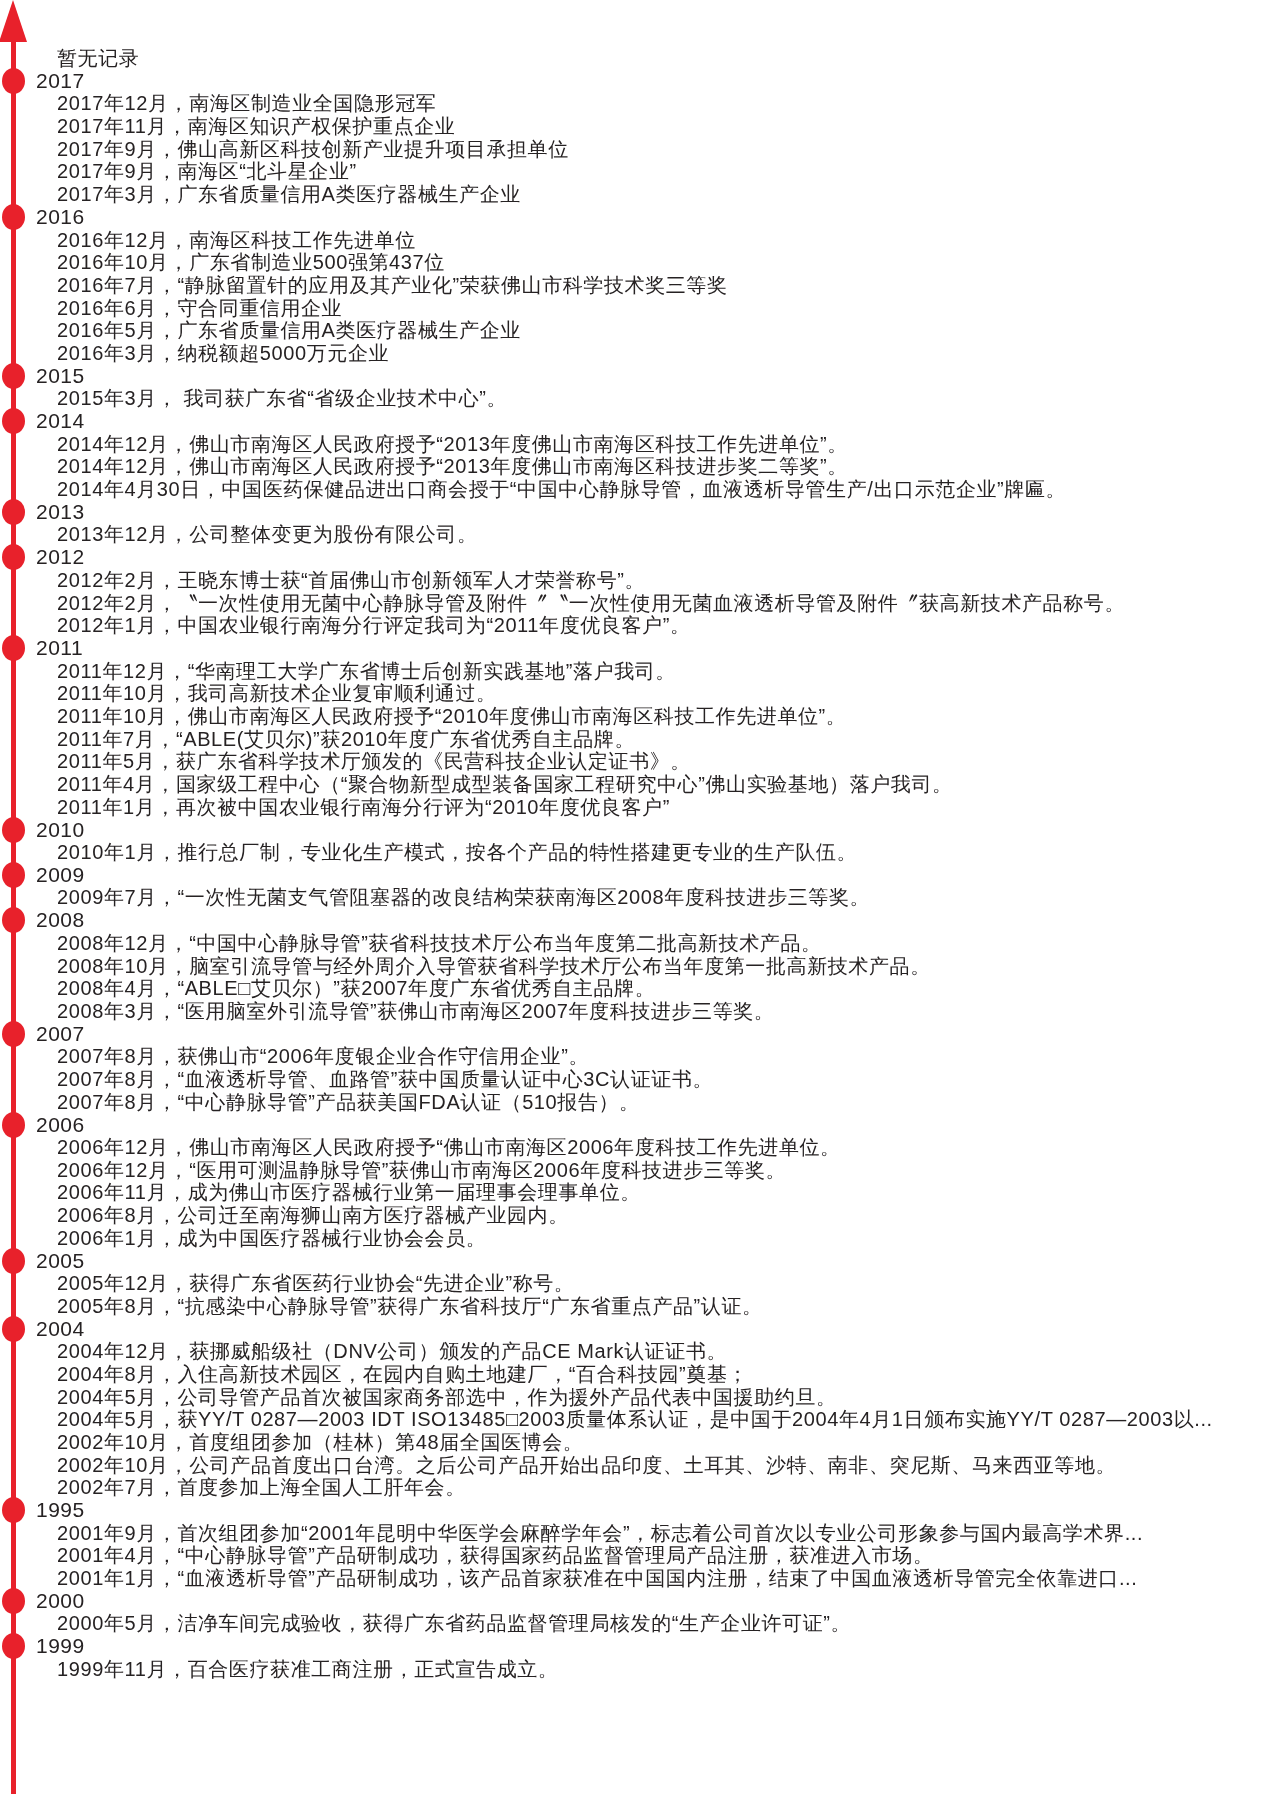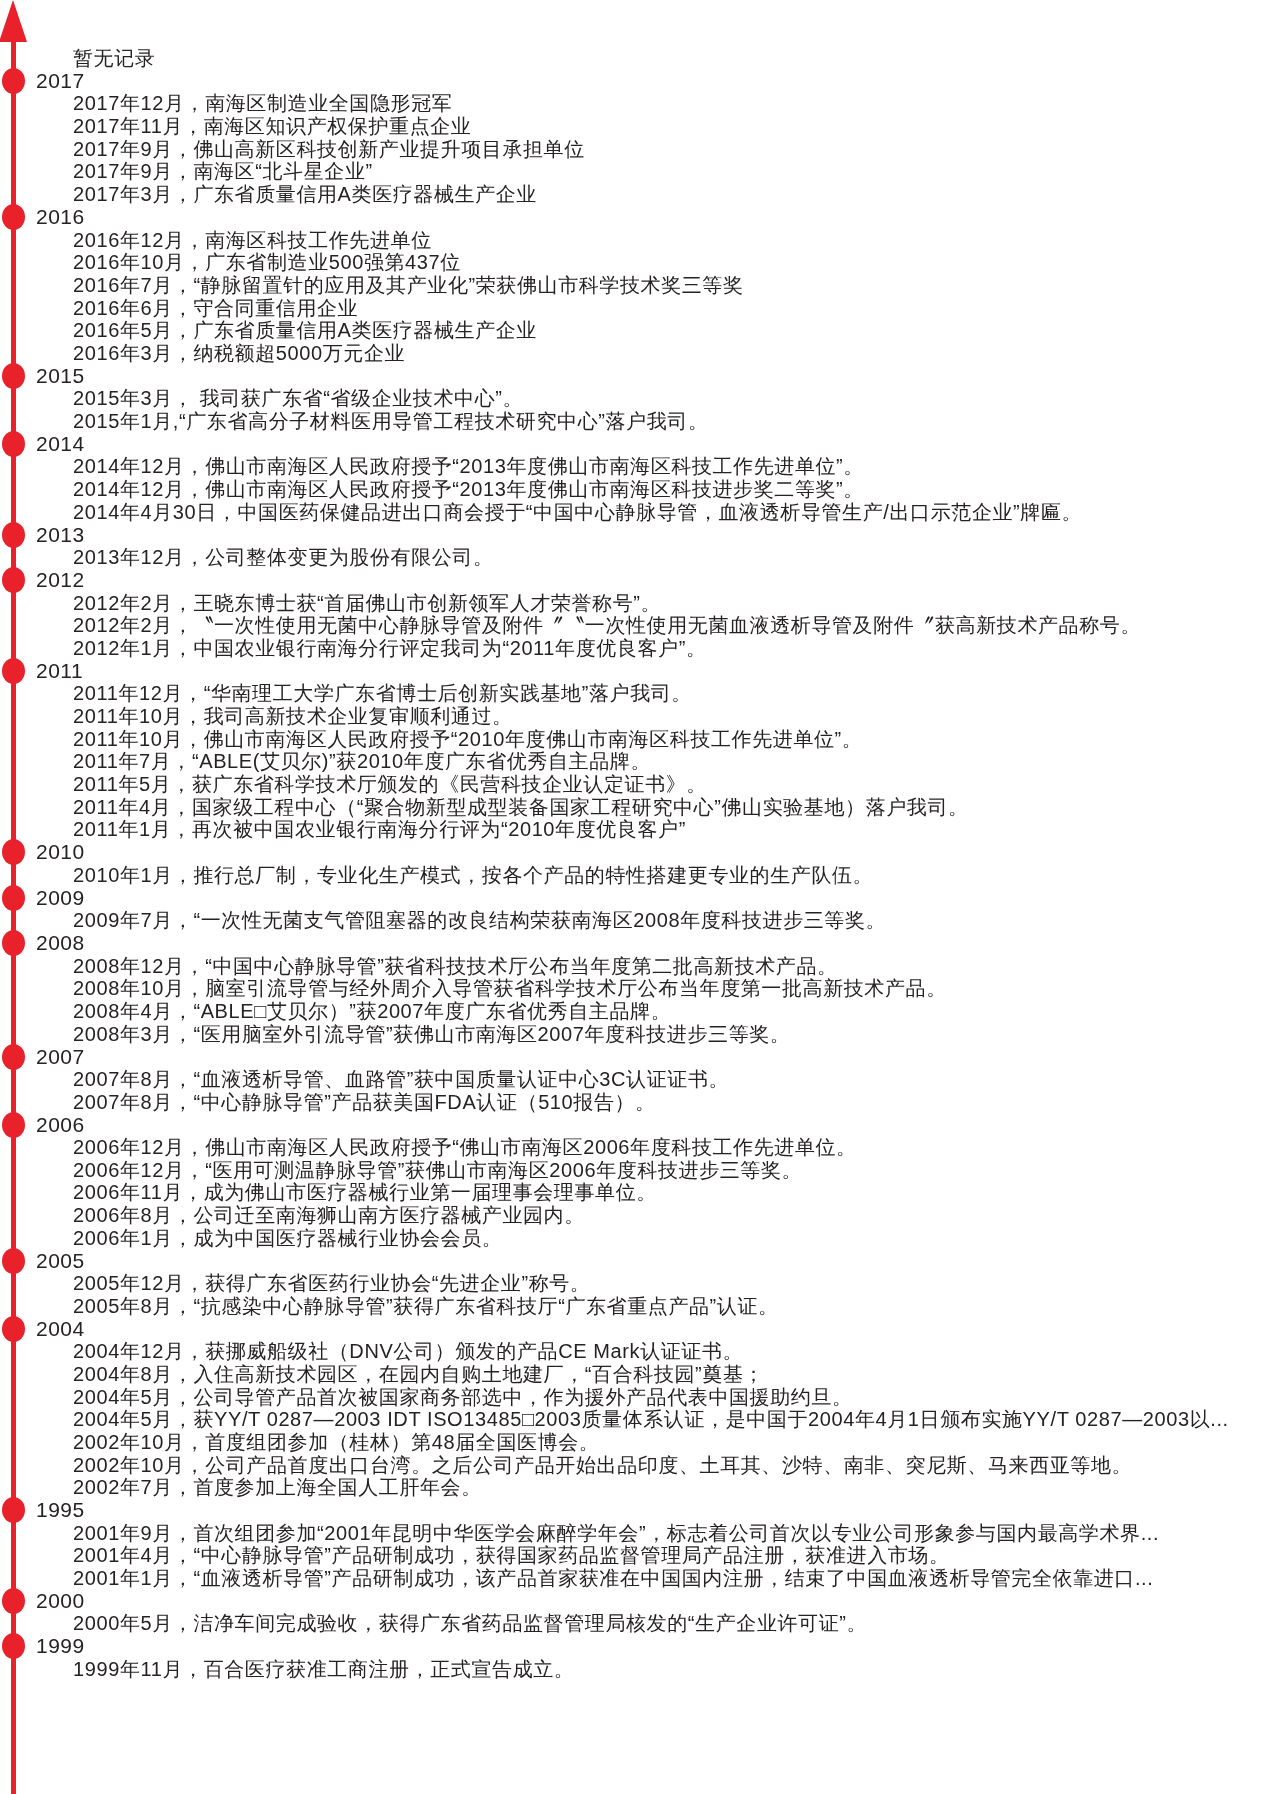--- a/index.html
+++ b/index.html
@@ -30,21 +30,21 @@
     width:23px;height:26px;border-radius:50%;
     background:var(--red,#e8212b);
   }
   .year-label{
     position:absolute;left:36px;top:50%;transform:translateY(-50%);
     font-size:21px;color:var(--text,#262223);letter-spacing:.5px;
     white-space:nowrap;
   }
   .entry{
     height:22.7px;line-height:22.7px;
-    padding-left:73px;
+    padding-left:57px;
     font-size:20px;color:var(--text,#262223);
     letter-spacing:.6px;white-space:nowrap;
   }
 </style>
 </head>
 <body>
 
 <div class="page">
   <div class="arrow"></div>
   <div class="rail"></div>
@@ -84,21 +84,20 @@
         </div>
   </section>
 
   <section class="year-section">
     <div class="year-row">
       <span class="dot"></span>
       <span class="year-label">2015</span>
     </div>
     <div class="entries">
           <div class="entry">2015年3月， 我司获广东省“省级企业技术中心”。</div>
-          <div class="entry">2015年1月,“广东省高分子材料医用导管工程技术研究中心”落户我司。</div>
         </div>
   </section>
 
   <section class="year-section">
     <div class="year-row">
       <span class="dot"></span>
       <span class="year-label">2014</span>
     </div>
     <div class="entries">
           <div class="entry">2014年12月，佛山市南海区人民政府授予“2013年度佛山市南海区科技工作先进单位”。</div>
@@ -177,20 +176,21 @@
           <div class="entry">2008年3月，“医用脑室外引流导管”获佛山市南海区2007年度科技进步三等奖。</div>
         </div>
   </section>
 
   <section class="year-section">
     <div class="year-row">
       <span class="dot"></span>
       <span class="year-label">2007</span>
     </div>
     <div class="entries">
+          <div class="entry">2007年8月，获佛山市“2006年度银企业合作守信用企业”。</div>
           <div class="entry">2007年8月，“血液透析导管、血路管”获中国质量认证中心3C认证证书。</div>
           <div class="entry">2007年8月，“中心静脉导管”产品获美国FDA认证（510报告）。</div>
         </div>
   </section>
 
   <section class="year-section">
     <div class="year-row">
       <span class="dot"></span>
       <span class="year-label">2006</span>
     </div>

